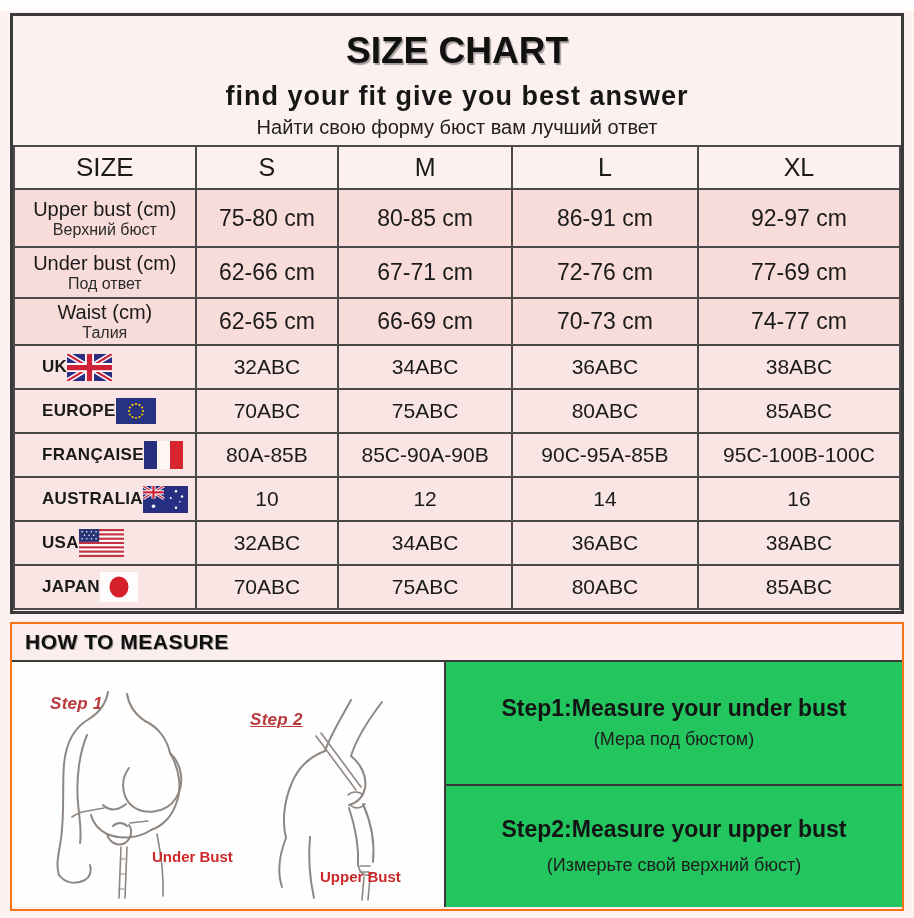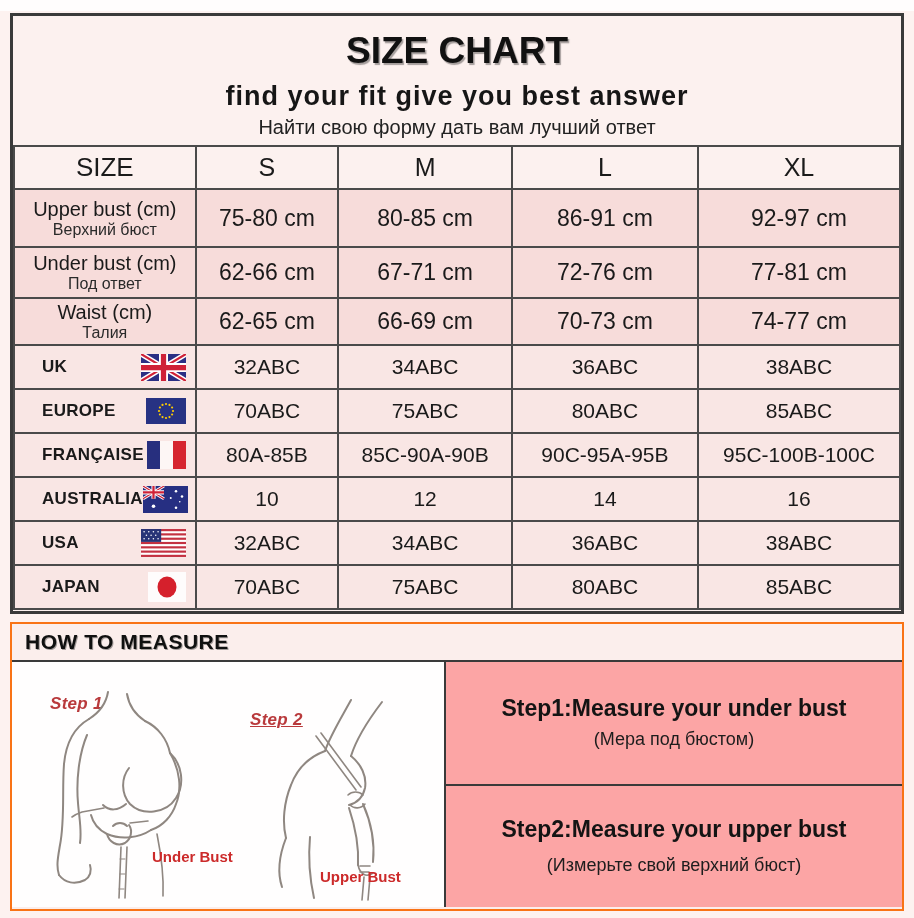--- a/index.html
+++ b/index.html
@@ -39,21 +39,21 @@
   tr.head-row th { font-size:25px;margin-left:16px; }
   tr.head-row th:first-child { font-size:26px; }
   tr.m-row { background:#f7dcda;border-radius:14px; }
   tr.m-row.r0{ height:58px; } tr.m-row.r1{ height:51px; } tr.m-row.r2{ height:47px; }
   tr.m-row td.val { font-size:23px; }
   .lbl-en { font-size:20px; line-height:1.15; }
   .lbl-ru { font-size:16px; line-height:1.1; color:#2a2a2a; }
   tr.c-row { height:44px; background:#f9e6e4; }
   tr.c-row td.val { font-size:21px; }
   td.region-cell { padding:0 9px 0 27px; }
-  .region-inner { display:flex; align-items:center; justify-content:space-between; }
+  .region-inner { display:flex; align-items:center; }
   .region-label { font-size:17px; font-weight:bold; letter-spacing:0.3px; }
   .flag { display:inline-flex; line-height:0; }
   .flag svg { display:block; }
   
   .measure-box {
     position:absolute; left:10px; top:622px; width:894px; height:289px;
     border:2px solid #f97316; background:#fbeeec;
   }
   .measure-header {
     height:38px; border-bottom:2px solid #3a3a3a; background:#fbeeec;
@@ -70,37 +70,37 @@
   .fig-label {
     position:absolute; color:#b93a3c; font-size:17px; font-weight:bold;
     font-style:italic; letter-spacing:0.3px;
   }
   .fig-caption {
     position:absolute; color:#cc2a2a; font-size:15px; font-weight:bold;
   }
   .steps-panel { flex:1; display:flex; flex-direction:column; }
   .step-cell {
     flex:1; display:flex; flex-direction:column; justify-content:center;
-    align-items:center; text-align:center; background:#fca5a5;
+    align-items:center; text-align:center; background:#22c55e;
   }
   .step-cell:first-child { border-bottom:2px solid #3a3a3a; }
   .step-title { font-size:23px; font-weight:bold; color:#141414; }
   .step-sub { margin-top:7px; font-size:18px; color:#1d1d1d; }
   .step-cell.s2 .step-sub { margin-top:12px; }
 </style>
 </head>
 <body>
 
 <div class="page">
 
   <div class="main-box">
     <div class="title-section">
       <div class="chart-title">SIZE CHART</div>
       <div class="chart-subtitle-en">find your fit give you best answer</div>
-      <div class="chart-subtitle-ru">Найти свою форму дать вам лучший ответ</div>
+      <div class="chart-subtitle-ru">Найти свою форму бюст вам лучший ответ</div>
     </div>
 
     <table class="size-table">
       <colgroup>
           <col class="c0">
           <col class="c1">
           <col class="c2">
           <col class="c3">
           <col class="c4">
         </colgroup>
@@ -124,21 +124,21 @@
         <td class="val">92-97 cm</td>
       </tr>
       <tr class="m-row r1">
         <td>
           <div class="lbl-en">Under bust (cm)</div>
           <div class="lbl-ru">Под ответ</div>
         </td>
         <td class="val">62-66 cm</td>
         <td class="val">67-71 cm</td>
         <td class="val">72-76 cm</td>
-        <td class="val">77-81 cm</td>
+        <td class="val">77-69 cm</td>
       </tr>
       <tr class="m-row r2">
         <td>
           <div class="lbl-en">Waist (cm)</div>
           <div class="lbl-ru">Талия</div>
         </td>
         <td class="val">62-65 cm</td>
         <td class="val">66-69 cm</td>
         <td class="val">70-73 cm</td>
         <td class="val">74-77 cm</td>
@@ -204,21 +204,21 @@
               <svg width="39" height="28" viewBox="0 0 39 28">
                 <rect width="39" height="28" fill="#fdf6f5"></rect>
                 <rect x="0" width="13" height="28" fill="#272f7e"></rect>
                 <rect x="26" width="13" height="28" fill="#d6252f"></rect>
               </svg>
             </span>
           </div>
         </td>
         <td class="val">80A-85B</td>
         <td class="val">85C-90A-90B</td>
-        <td class="val">90C-95A-95B</td>
+        <td class="val">90C-95A-85B</td>
         <td class="val">95C-100B-100C</td>
       </tr>
 
       <tr class="c-row">
         <td class="region-cell">
           <div class="region-inner">
             <span class="region-label">AUSTRALIA</span>
             <span class="flag">
               <svg width="45" height="27" viewBox="0 0 60 36">
                 <rect width="60" height="36" fill="#262f82"></rect>

